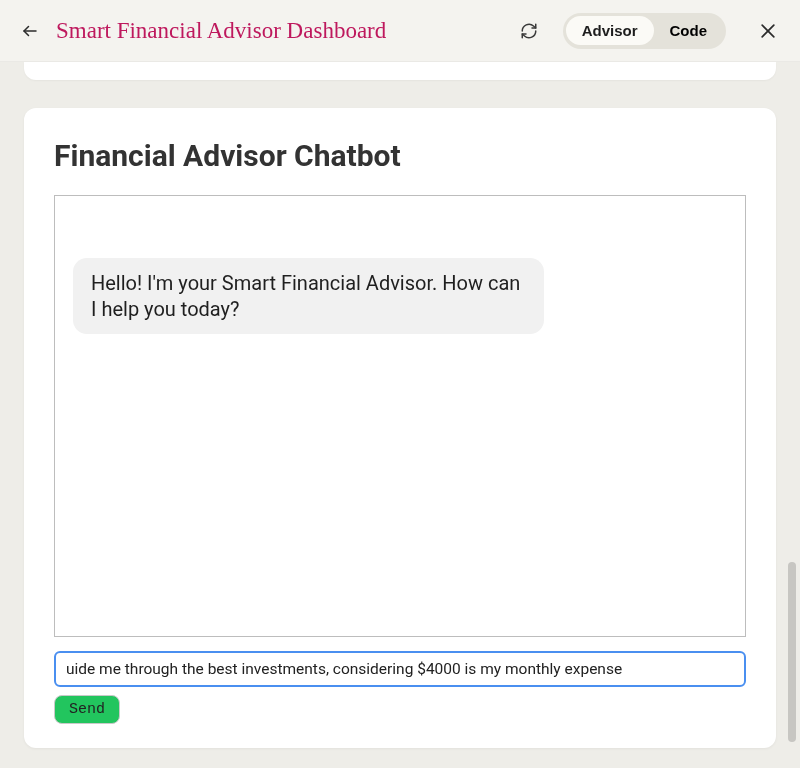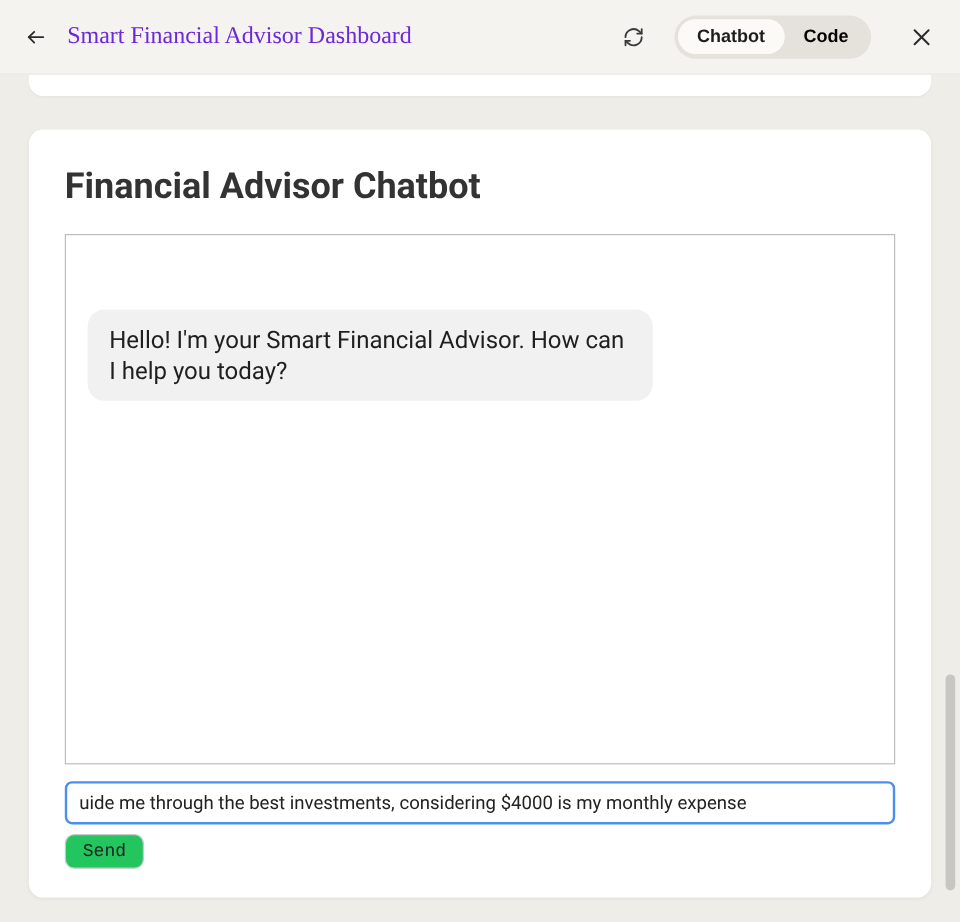--- a/index.html
+++ b/index.html
@@ -21,23 +21,23 @@
     border-bottom: 1px solid rgba(0,0,0,0.04);
   }
   .back-btn {
     width: 24px; height: 24px;
     display: flex; align-items: center; justify-content: center;
     cursor: pointer;
     color: #2b2b2b;
   }
   .title {
     font-family: Georgia, "Times New Roman", serif;
-    font-size: 20px;
+    font-size: 23px;
     font-weight: 400;
-    color: #6d28d9;
+    color: #be185d;
     flex: 0 0 auto;
   }
   .topbar-spacer { flex: 1; }
   .refresh-btn {
     width: 28px; height: 28px;
     display: flex; align-items: center; justify-content: center;
     cursor: pointer;
     color: #3a3a3a;
     margin-right: 6px;
   }
@@ -185,21 +185,21 @@
   <div class="topbar-spacer"></div>
   <div class="refresh-btn">
     <svg width="18" height="18" viewBox="0 0 24 24" fill="none" stroke="currentColor" stroke-width="2" stroke-linecap="round" stroke-linejoin="round">
         <path d="M3 12a9 9 0 0 1 15-6.7L21 8"></path>
         <path d="M21 3v5h-5"></path>
         <path d="M21 12a9 9 0 0 1-15 6.7L3 16"></path>
         <path d="M3 21v-5h5"></path>
       </svg>
   </div>
   <div class="segmented">
-    <button class="seg-btn active">Chatbot</button>
+    <button class="seg-btn active">Advisor</button>
     <button class="seg-btn">Code</button>
   </div>
   <div class="close-btn">
     <svg width="20" height="20" viewBox="0 0 24 24" fill="none" stroke="currentColor" stroke-width="2" stroke-linecap="round" stroke-linejoin="round">
         <line x1="5" y1="5" x2="19" y2="19"></line>
         <line x1="19" y1="5" x2="5" y2="19"></line>
       </svg>
   </div>
 </div>
 

